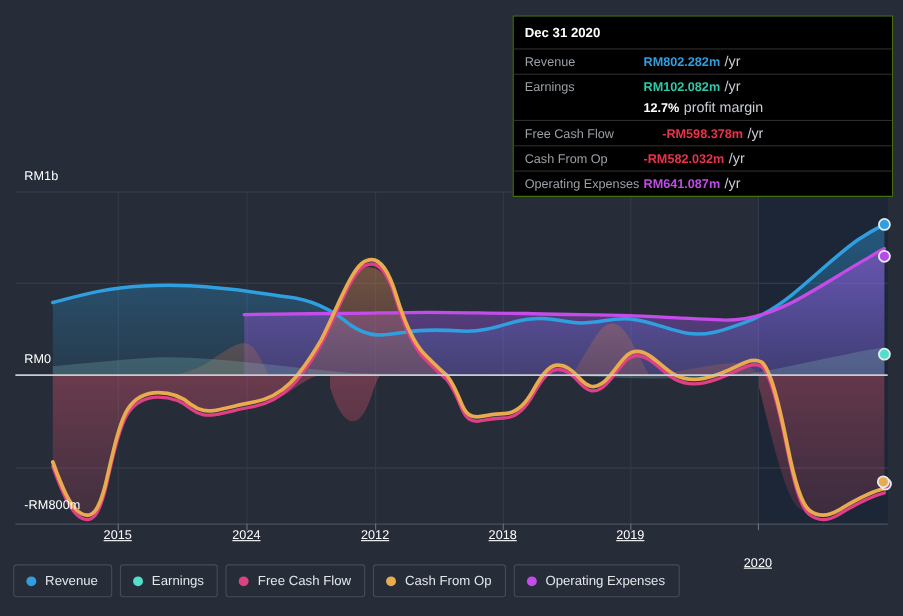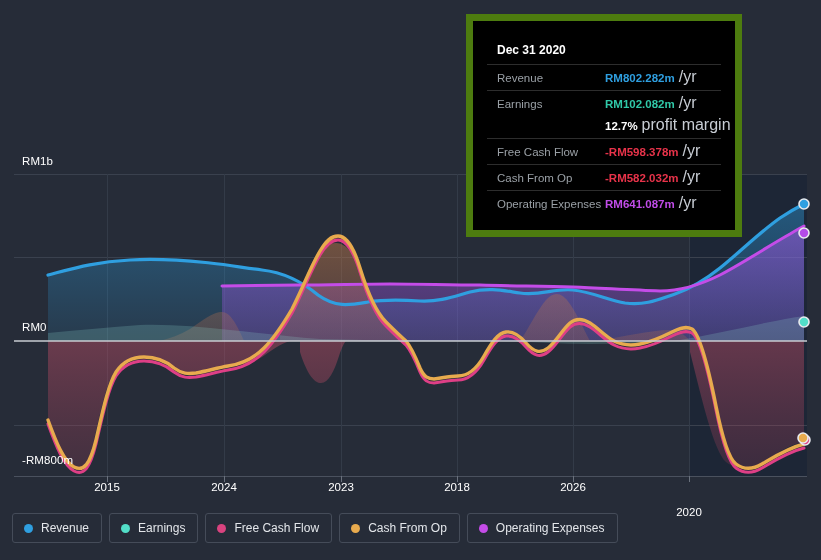--- a/index.html
+++ b/index.html
@@ -40,32 +40,33 @@
     font-size: 11.5px;
     white-space: nowrap;
     letter-spacing: 0.1px;
   }
   .x-label {
     position: absolute;
     color: #ffffff;
     font-size: 11.5px;
     transform: translateX(-50%);
     white-space: nowrap;
+    text-decoration: underline;
   }
 
   
   #tooltip {
     position: absolute;
     left: 466px;
     top: 14px;
-    width: 276px;
+    width: 346px;
     background: #000000;
-    border: 7px solid #4d7c0f;
+    border: 1px solid #4d7c0f;
     box-sizing: border-box;
-    padding: 14px;
+    padding: 0;
   }
   #tooltip .tt-title {
     color: #ffffff;
     font-size: 12px;
     font-weight: bold;
     padding: 8px 10px 7px 10px;
   }
   .tt-row {
     display: flex;
     align-items: baseline;
@@ -84,21 +85,21 @@
     flex: 0 0 108px;
     white-space: nowrap;
   }
   .tt-value {
     font-size: 11.5px;
     font-weight: bold;
     white-space: nowrap;
   }
   .tt-unit {
     color: #c8cdd4;
-    font-size: 16px;
+    font-size: 13px;
     margin-left: 4px;
     font-weight: normal;
     white-space: nowrap;
   }
   .tt-spacer { flex: 0 0 108px; }
 
   
   #legend {
     position: absolute;
     left: 12px;
@@ -288,23 +289,23 @@
         <line x1="689.5" y1="476" x2="689.5" y2="482"></line>
       </g>
     </svg>
 
     <div class="axis-label" style="left:22px; top:155px;">RM1b</div>
     <div class="axis-label" style="left:22px; top:321px;text-align:right;">RM0</div>
     <div class="axis-label" style="left:22px; top:454px;">-RM800m</div>
 
     <div class="x-label" style="left:107px; top:481px;">2015</div>
     <div class="x-label" style="left:224px; top:481px;">2024</div>
-    <div class="x-label" style="left:341px; top:481px;">2023</div>
+    <div class="x-label" style="left:341px; top:481px;">2012</div>
     <div class="x-label" style="left:457px; top:481px;">2018</div>
-    <div class="x-label" style="left:573px; top:481px;">2026</div>
+    <div class="x-label" style="left:573px; top:481px;">2019</div>
     <div class="x-label" style="left:689px; top:506px;">2020</div>
   </div>
 
   <div id="tooltip">
     <div class="tt-title">Dec 31 2020</div>
 
     <div class="tt-row">
       <span class="tt-label">Revenue</span>
       <span class="tt-value" style="color:#2f9fe0;">RM802.282m</span>
       <span class="tt-unit">/yr</span>
@@ -317,21 +318,21 @@
     </div>
 
     <div class="tt-row no-line">
       <span class="tt-spacer"></span>
       <span class="tt-value" style="color:#ffffff;">12.7%</span>
       <span class="tt-unit">profit margin</span>
     </div>
 
     <div class="tt-row">
       <span class="tt-label">Free Cash Flow</span>
-      <span class="tt-value" style="color:#e8334a;">-RM598.378m</span>
+      <span class="tt-value" style="color:#e8334a;margin-left:17px;">-RM598.378m</span>
       <span class="tt-unit">/yr</span>
     </div>
 
     <div class="tt-row">
       <span class="tt-label">Cash From Op</span>
       <span class="tt-value" style="color:#e8334a;">-RM582.032m</span>
       <span class="tt-unit">/yr</span>
     </div>
 
     <div class="tt-row">

